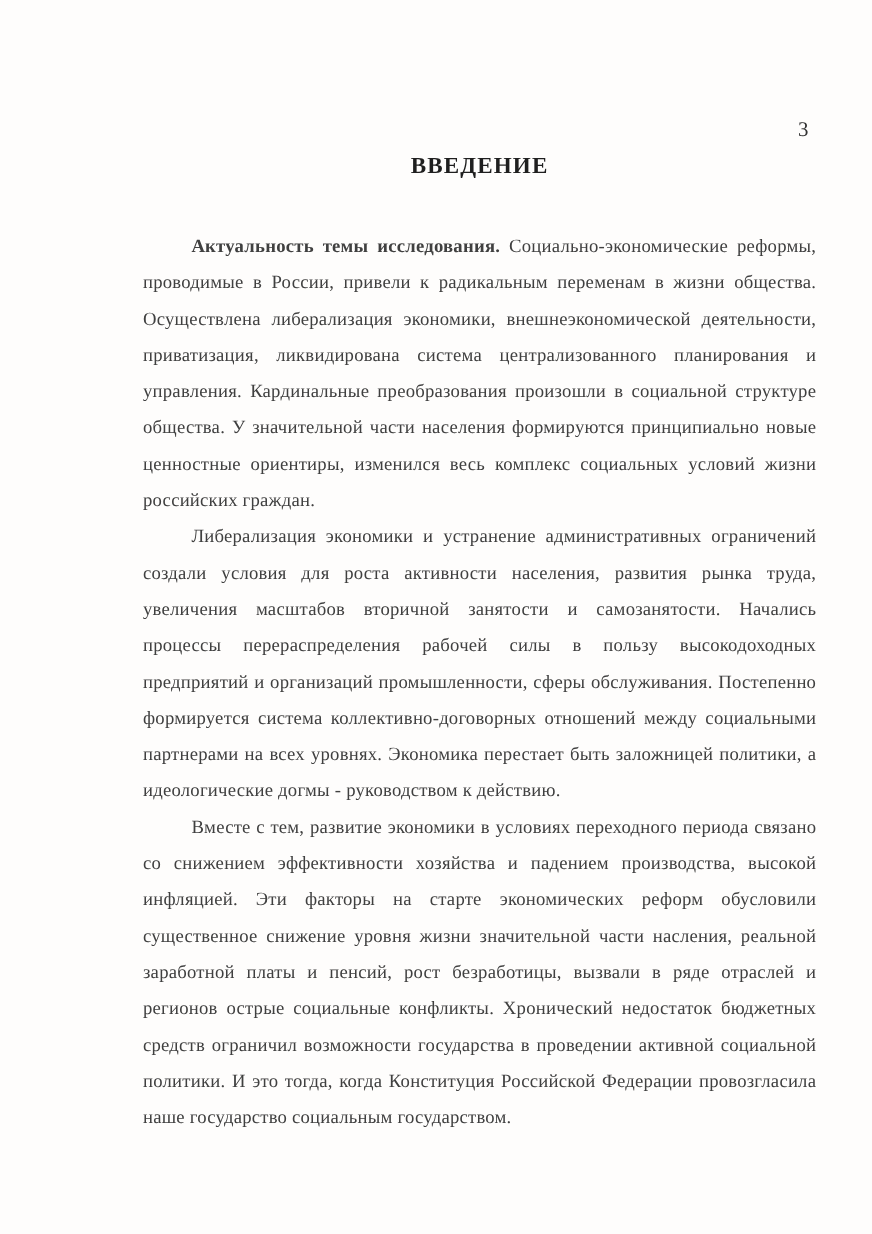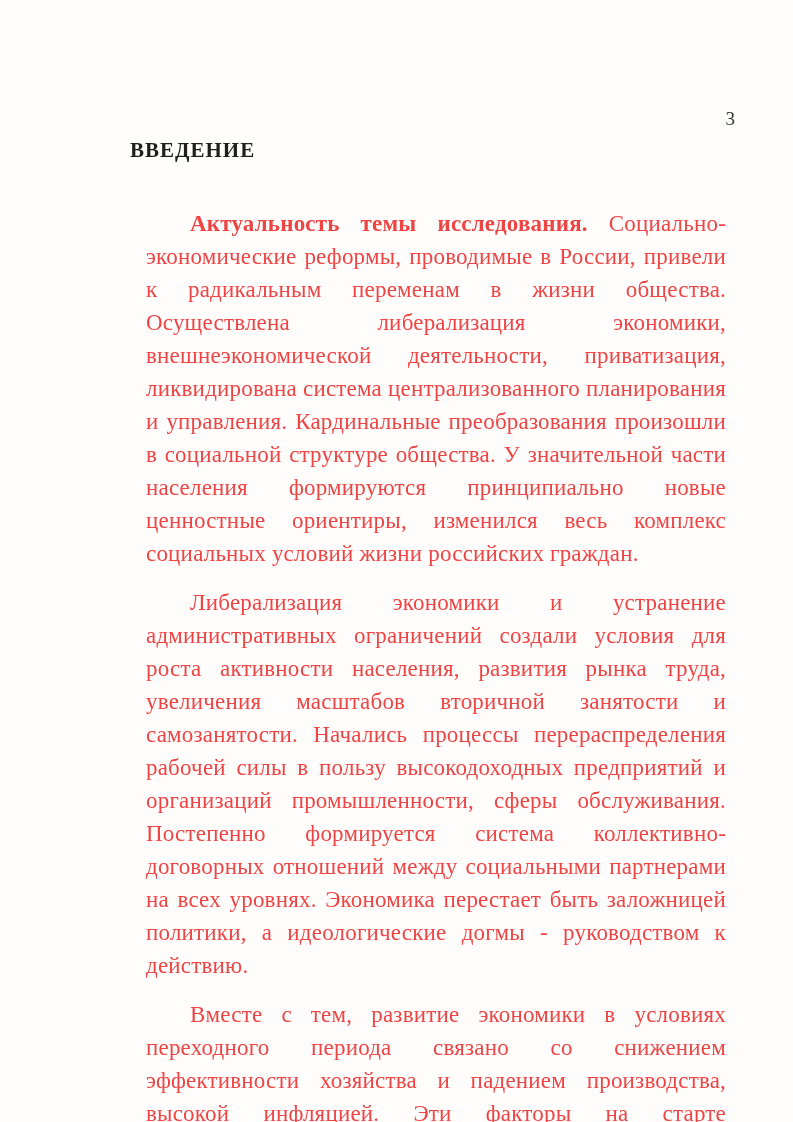--- a/index.html
+++ b/index.html
@@ -24,34 +24,35 @@
     font-size: 19px;
     color: #333;
   }
   .content {
     position: absolute;
     top: 138px;
     left: 130px;
     width: 612px;
   }
   .doc-title {
+    text-align: center;
     font-weight: bold;
     font-size: 21px;
     letter-spacing: 1px;
     color: #1f1f1f;
     margin: 0 0 44px 0;
   }
   .body-text p {
-    margin: 16px;
-    font-size: 23px;
+    margin: 0;
+    font-size: 17px;
     line-height: 33px;
     text-align: justify;
     text-indent: 44px;
     letter-spacing: 0.2px;
-    color: #ef4444;
+    color: #404040;
   }
   .body-text p .lead {
     font-weight: bold;
   }
 </style>
 </head>
 <body>
 
 <div class="page">
 

